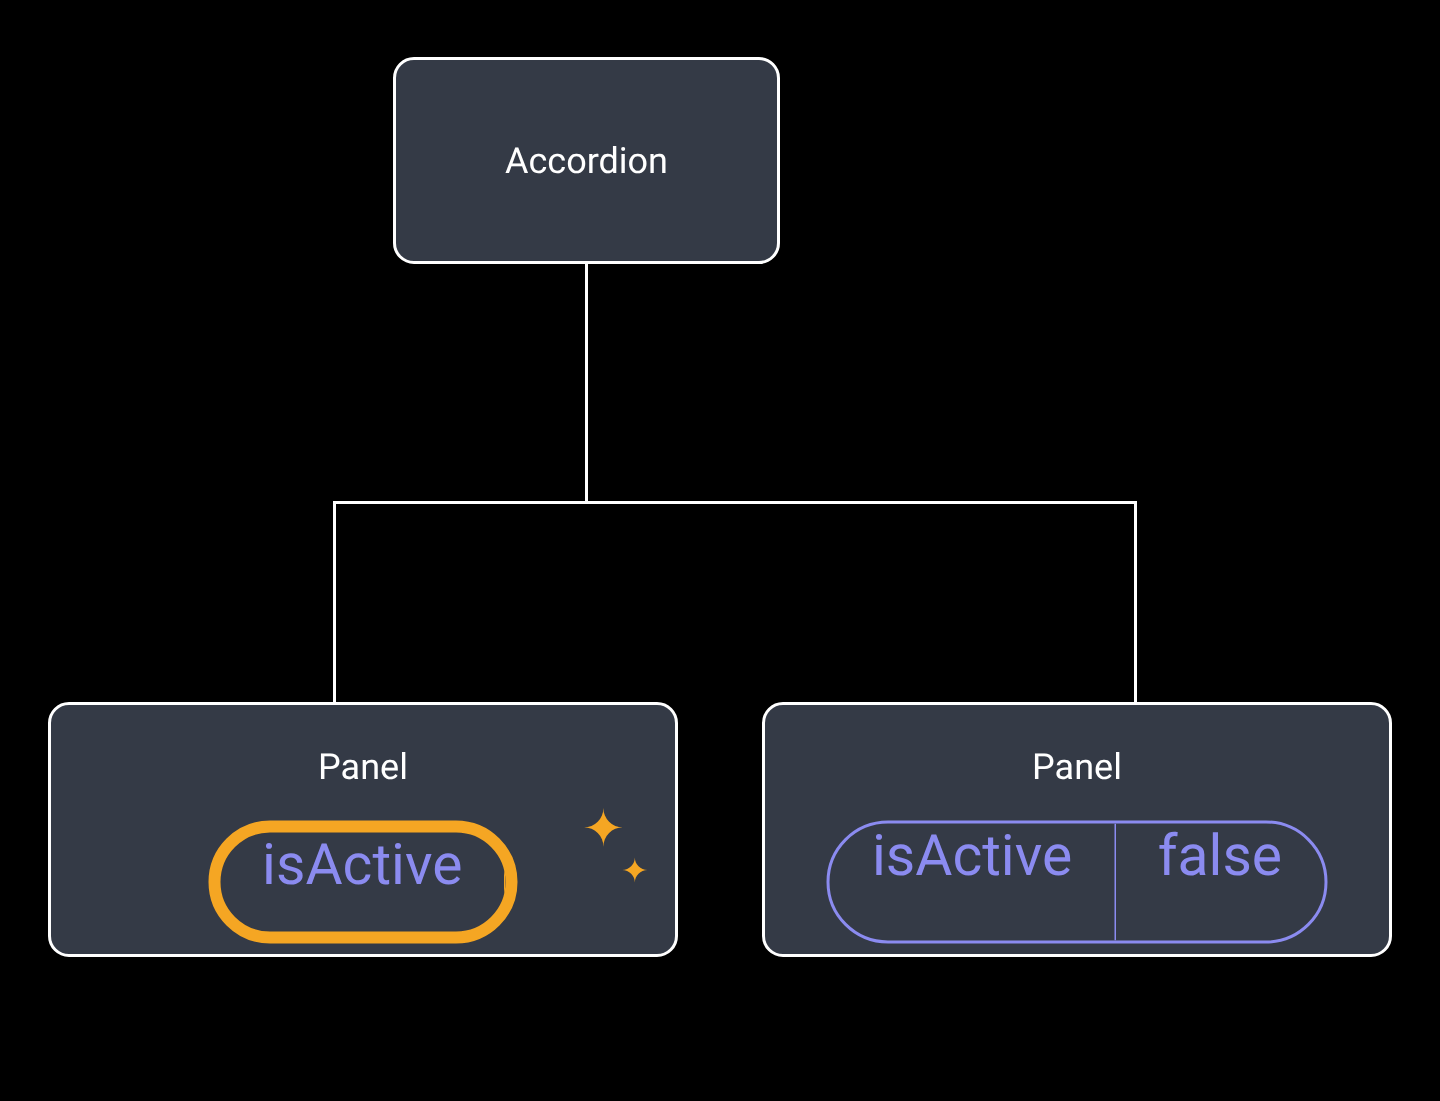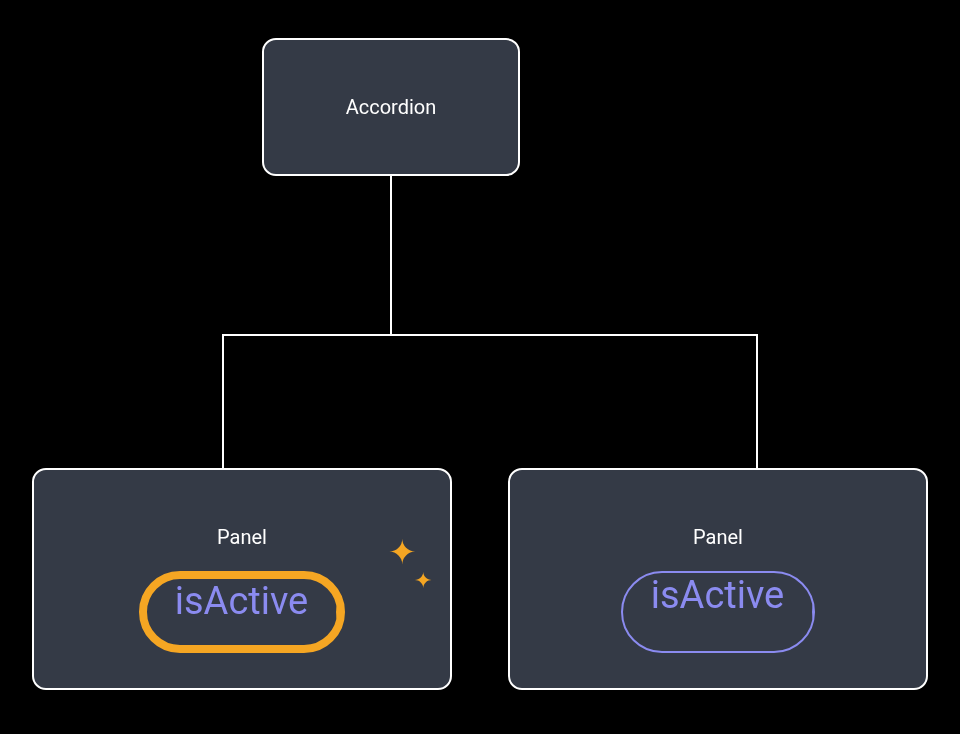--- a/index.html
+++ b/index.html
@@ -26,34 +26,34 @@
       justify-content: center;
     }
     .accordion-node {
       top: 38px;
       left: 262px;
       width: 258px;
       height: 138px;
     }
     .panel-node {
       width: 420px;
-      height: 222px;
+      height: 170px;
       padding-top: 20px;
     }
     .panel-left {
       top: 468px;
       left: 32px;
     }
     .panel-right {
       top: 468px;
       left: 508px;
     }
     .node-title {
       color: #ffffff;
-      font-size: 20px;
+      font-size: 24px;
       font-weight: 400;
     }
     .panel-title {
       margin-bottom: 22px;
     }
     .pill {
       display: flex;
       align-items: stretch;
       height: 82px;
       border-radius: 42px;
@@ -161,14 +161,17 @@
 
 <span class="sparkle sparkle-large">✦</span>
 <span class="sparkle sparkle-small">✦</span>
 
 <div class="node panel-node panel-right">
   <span class="node-title panel-title">Panel</span>
   <div class="pill pill-normal">
     <div class="pill-segment pill-left">
       <span class="pill-label">isActive</span>
     </div>
+    <div class="pill-segment">
+      <span class="pill-value-false">false</span>
+    </div>
   </div>
 </div>
 
 </body></html>

